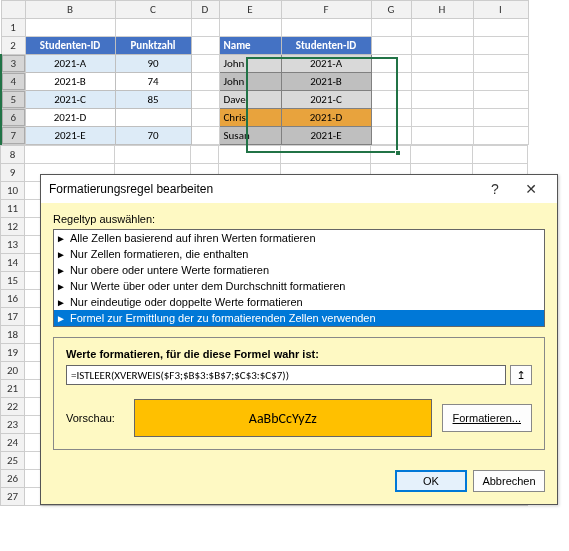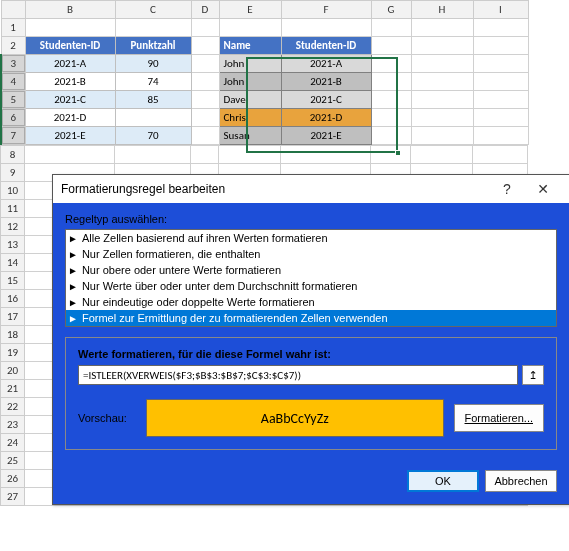--- a/index.html
+++ b/index.html
@@ -26,24 +26,24 @@
     .t1b { background: #fff; border: 1px solid #bfbfbf; }
     .th2 { background: #4472C4; color: #fff; font-weight: bold; border: 1px solid #bfbfbf; }
     .t2a { background: #D9D9D9; border: 1px solid #808080; }
     .t2b { background: #BFBFBF; border: 1px solid #808080; }
     .t2hl { background: #E8A33D; border: 1px solid #808080; }
     .t2name { text-align: left; padding-left: 4px; }
     .selbox { position: absolute; border: 2px solid #217346; pointer-events: none; }
     .selhandle { position: absolute; width: 6px; height: 6px; background: #217346; border: 1px solid #fff; pointer-events: none; }
     .dialog {
       position: absolute;
-      left: 52px; top: 174px;
+      left: 40px; top: 174px;
       width: 518px;
       border: 1px solid #555;
-      background: #1d4ed8;
+      background: #fef9c3;
       box-shadow: 1px 1px 3px rgba(0,0,0,0.2);
       font-family: "Segoe UI", Tahoma, Arial, sans-serif;
       font-size: 11px;
     }
     .dlg-title { height: 28px; display: flex; align-items: center; padding: 0 8px; background: #fff; }
     .dlg-title-text { flex: 1; font-size: 12px; }
     .dlg-help, .dlg-close { width: 36px; height: 26px; display: flex; align-items: center; justify-content: center; font-size: 14px; color: #333; }
     .dlg-body { padding: 10px 12px; }
     .lbl { margin-bottom: 4px; }
     .ruletypes { border: 1px solid #666; background: #fff; margin-bottom: 10px; }

